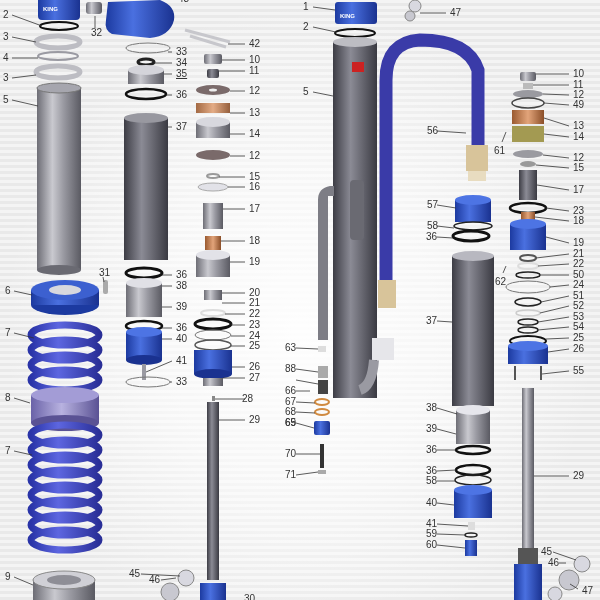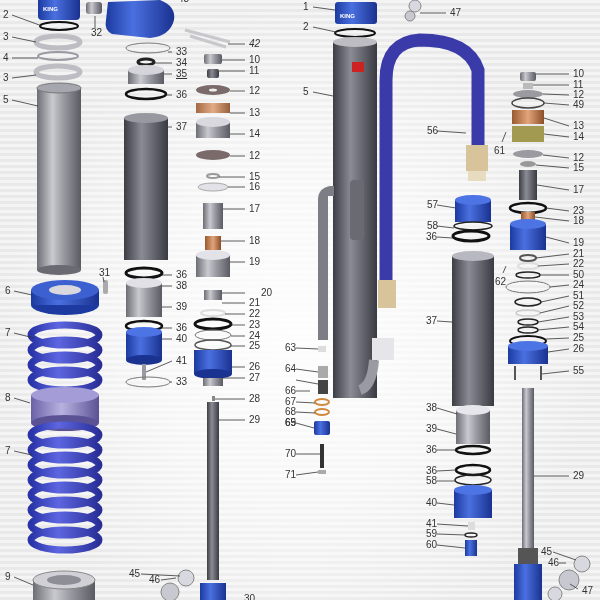--- a/index.html
+++ b/index.html
@@ -417,35 +417,35 @@
     <span class="callout" style="left: 573px; top: 132px;">14</span>
     <span class="callout" style="left: 249px; top: 172px;">15</span>
     <span class="callout" style="left: 573px; top: 163px;">15</span>
     <span class="callout" style="left: 249px; top: 182px;">16</span>
     <span class="callout" style="left: 249px; top: 204px;">17</span>
     <span class="callout" style="left: 573px; top: 185px;">17</span>
     <span class="callout" style="left: 249px; top: 236px;">18</span>
     <span class="callout" style="left: 573px; top: 216px;">18</span>
     <span class="callout" style="left: 249px; top: 257px;">19</span>
     <span class="callout" style="left: 573px; top: 238px;">19</span>
-    <span class="callout" style="left: 261px; top: 288px;">20</span>
+    <span class="callout" style="left: 249px; top: 288px;">20</span>
     <span class="callout" style="left: 249px; top: 298px;">21</span>
     <span class="callout" style="left: 573px; top: 249px;">21</span>
     <span class="callout" style="left: 249px; top: 309px;">22</span>
     <span class="callout" style="left: 573px; top: 259px;">22</span>
     <span class="callout" style="left: 249px; top: 320px;">23</span>
     <span class="callout" style="left: 573px; top: 206px;">23</span>
     <span class="callout" style="left: 249px; top: 331px;">24</span>
     <span class="callout" style="left: 573px; top: 280px;">24</span>
     <span class="callout" style="left: 249px; top: 341px;">25</span>
     <span class="callout" style="left: 573px; top: 333px;">25</span>
     <span class="callout" style="left: 249px; top: 362px;">26</span>
     <span class="callout" style="left: 573px; top: 344px;">26</span>
     <span class="callout" style="left: 249px; top: 373px;">27</span>
-    <span class="callout" style="left: 249px; top: 394px;">28</span>
+    <span class="callout" style="left: 242px; top: 394px;">28</span>
     <span class="callout" style="left: 249px; top: 415px;">29</span>
     <span class="callout" style="left: 573px; top: 471px;">29</span>
     <span class="callout" style="left: 244px; top: 594px;">30</span>
     <span class="callout" style="left: 99px; top: 268px;">31</span>
     <span class="callout" style="left: 91px; top: 28px;">32</span>
     <span class="callout" style="left: 176px; top: 47px;">33</span>
     <span class="callout" style="left: 176px; top: 377px;">33</span>
     <span class="callout" style="left: 176px; top: 58px;">34</span>
     <span class="callout" style="left: 176px; top: 69px; text-decoration: underline;">35</span>
     <span class="callout" style="left: 176px; top: 90px;">36</span>
@@ -457,21 +457,21 @@
     <span class="callout" style="left: 176px; top: 122px;">37</span>
     <span class="callout" style="left: 426px; top: 316px;">37</span>
     <span class="callout" style="left: 176px; top: 281px;">38</span>
     <span class="callout" style="left: 426px; top: 403px;">38</span>
     <span class="callout" style="left: 176px; top: 302px;">39</span>
     <span class="callout" style="left: 426px; top: 424px;">39</span>
     <span class="callout" style="left: 176px; top: 334px;">40</span>
     <span class="callout" style="left: 426px; top: 498px;">40</span>
     <span class="callout" style="left: 176px; top: 356px;">41</span>
     <span class="callout" style="left: 426px; top: 519px;">41</span>
-    <span class="callout" style="left: 249px; top: 39px; font-style: italic;">42</span>
+    <span class="callout" style="left: 249px; top: 39px;">42</span>
     <span class="callout" style="left: 178px; top: -6px;">43</span>
     <span class="callout" style="left: 129px; top: 569px;">45</span>
     <span class="callout" style="left: 541px; top: 547px;">45</span>
     <span class="callout" style="left: 149px; top: 575px;">46</span>
     <span class="callout" style="left: 548px; top: 558px;">46</span>
     <span class="callout" style="left: 450px; top: 8px;">47</span>
     <span class="callout" style="left: 582px; top: 586px;">47</span>
     <span class="callout" style="left: 573px; top: 100px;">49</span>
     <span class="callout" style="left: 573px; top: 270px;">50</span>
     <span class="callout" style="left: 573px; top: 291px;">51</span>
@@ -481,21 +481,21 @@
     <span class="callout" style="left: 573px; top: 366px; text-align: center;">55</span>
     <span class="callout" style="left: 427px; top: 126px; text-align: right;">56</span>
     <span class="callout" style="left: 427px; top: 200px;">57</span>
     <span class="callout" style="left: 427px; top: 221px;">58</span>
     <span class="callout" style="left: 426px; top: 476px;">58</span>
     <span class="callout" style="left: 426px; top: 529px;">59</span>
     <span class="callout" style="left: 426px; top: 540px;">60</span>
     <span class="callout" style="left: 494px; top: 146px;">61</span>
     <span class="callout" style="left: 495px; top: 277px;">62</span>
     <span class="callout" style="left: 285px; top: 343px;">63</span>
-    <span class="callout" style="left: 285px; top: 364px;">64</span>
+    <span class="callout" style="left: 285px; top: 364px;">88</span>
     <span class="callout" style="left: 285px; top: 375px; margin-top: 43px;">65</span>
     <span class="callout" style="left: 285px; top: 386px;">66</span>
     <span class="callout" style="left: 285px; top: 397px;">67</span>
     <span class="callout" style="left: 285px; top: 407px;">68</span>
     <span class="callout" style="left: 285px; top: 418px;">69</span>
     <span class="callout" style="left: 285px; top: 449px;">70</span>
     <span class="callout" style="left: 285px; top: 470px;">71</span>
   </div>
 
 </body></html>

